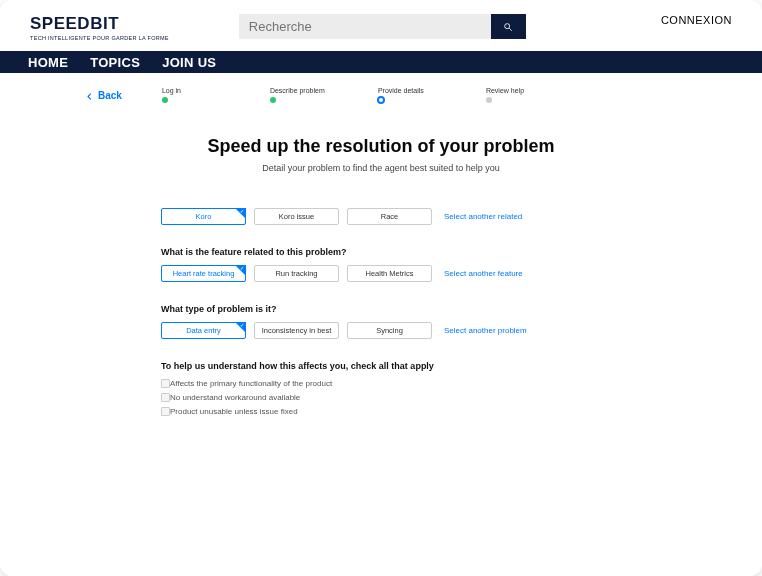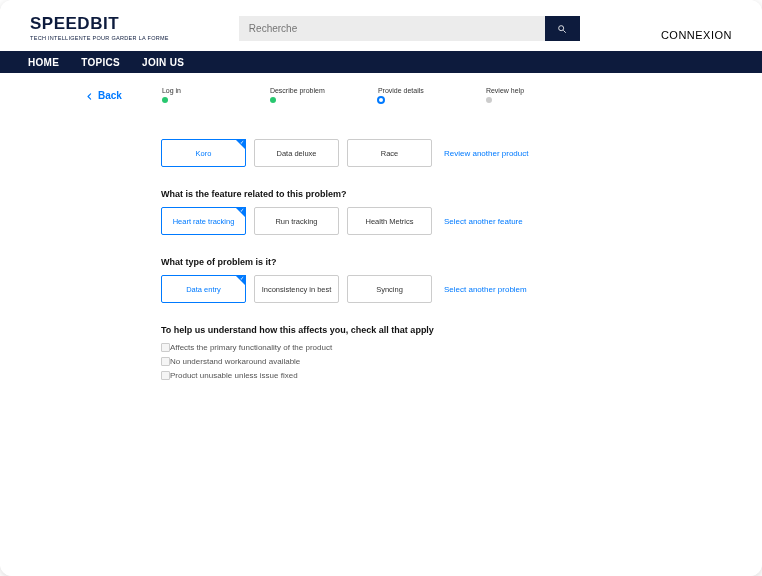--- a/index.html
+++ b/index.html
@@ -1,49 +1,49 @@
 <!DOCTYPE html>
 <html><head>
 <meta charset="utf-8">
 <style>
   * { box-sizing: border-box; margin: 0; padding: 0; }
   body { font-family: -apple-system, Helvetica, Arial, sans-serif; background: #fff; width: 762px; height: 576px; overflow: hidden; border-radius: 12px; box-shadow: 0 2px 8px rgba(0,0,0,0.15); position: relative; }
   .card { width: 100%; height: 100%; background: #fff; border-radius: 12px; overflow: hidden; }
-  .header { display: flex; align-items: flex-end; padding: 14px 30px 10px 30px; }
+  .header { display: flex; align-items: flex-start; padding: 14px 30px 10px 30px; }
   .brand { display: flex; flex-direction: column; }
   .brand-name { font-size: 17px; font-weight: 800; letter-spacing: 0.5px; color: #0d1b3d; }
   .brand-tag { font-size: 5.5px; color: #0d1b3d; letter-spacing: 0.3px; margin-top: 1px; }
   .search-wrap { margin-left: 70px; display: flex; align-items: stretch; }
-  .search-input { width: 306px; height: 25px; background: #ececec; border: none; font-size: 10px; padding: 0 10px; color: #888; }
+  .search-input { width: 252px; height: 25px; background: #ececec; border: none; font-size: 13px; padding: 0 10px; color: #888; }
   .search-btn { width: 35px; height: 25px; background: #0d1b3d; border: none; display: flex; align-items: center; justify-content: center; cursor: pointer; }
   .search-btn svg { width: 10px; height: 10px; }
   .connexion { margin-left: auto; font-size: 11px; font-weight: 400; letter-spacing: 0.5px; color: #000; }
   .navbar { background: #0d1b3d; height: 22px; display: flex; align-items: center; padding: 0 28px; gap: 22px; }
-  .navbar a { color: #fff; font-size: 10px; font-weight: 600; text-decoration: none; letter-spacing: 0.3px; }
+  .navbar a { color: #fff; font-size: 13px; font-weight: 600; text-decoration: none; letter-spacing: 0.3px; }
   .back-row { display: flex; align-items: center; padding: 14px 0 0 85px; }
   .back-link { color: #007aff; font-size: 10px; font-weight: 600; display: flex; align-items: flex-end; gap: 4px; cursor: pointer; }
   .back-link svg { width: 9px; height: 9px; }
   .stepper { display: flex; margin-left: 40px; position: relative; }
   .step { display: flex; flex-direction: column; position: relative; }
   .step-label { font-size: 7px; color: #333; margin-bottom: 3px; }
   .step-dot { width: 6px; height: 6px; border-radius: 50%; }
   .step-dot.done { background: #28c76f; }
   .step-dot.active { width: 8px; height: 8px; border: 2px solid #007aff; background: #fff; margin-top: -1px; margin-left: -1px; }
   .step-dot.todo { background: #ccc; }
   .step-line { position: absolute; top: 12px; height: 1px; background: #e0e0e0; z-index: -1; }
   .step:nth-child(1){ width: 108px; }
   .step:nth-child(2){ width: 108px; }
   .step:nth-child(3){ width: 108px; }
   .title-block { text-align: center; margin-top: 32px; }
   .title { font-size: 18px; font-weight: 800; color: #0a0a0a; }
   .subtitle { font-size: 9px; color: #444; margin-top: 6px; }
   .form { width: 440px; margin: 35px auto 0 auto; }
   .q { font-size: 9px; font-weight: 700; color: #111; margin-bottom: 8px; }
   .opts { display: flex; gap: 8px; align-items: center; margin-bottom: 22px; }
-  .opt { width: 85px; height: 28px; border: 1px solid #ccc; border-radius: 2px; display: flex; align-items: center; justify-content: center; font-size: 7.5px; color: #333; position: relative; cursor: pointer; }
+  .opt { width: 85px; height: 17px; border: 1px solid #ccc; border-radius: 2px; display: flex; align-items: center; justify-content: center; font-size: 7.5px; color: #333; position: relative; cursor: pointer; }
   .opt.sel { border: 1.5px solid #007aff; color: #007aff; }
   .opt.sel::after { content: ""; position: absolute; top: -1px; right: -1px; width: 0; height: 0; border-left: 11px solid transparent; border-top: 11px solid #007aff; }
   .opt.sel .check { position: absolute; top: -1px; right: 0; width: 6px; height: 6px; display: flex; align-items: center; justify-content: center; color: #fff; font-size: 5px; z-index: 2; }
   .link { font-size: 8px; color: #007aff; cursor: pointer; margin-left: 4px; }
   .chk-row { display: flex; align-items: center; margin-bottom: 5px; }
   .chk { width: 9px; height: 9px; border: 1px solid #ccc; border-radius: 1px; background: #f5f5f5; cursor: pointer; }
   .chk-label { font-size: 8px; color: #555; }
   .checks-block { margin-bottom: 30px; }
   .next-row { display: flex; justify-content: center; }
   .next-btn { width: 105px; height: 20px; background: #007aff; border: none; border-radius: 2px; color: #fff; font-size: 8px; cursor: pointer; }
@@ -98,35 +98,39 @@
       <div class="step-dot active"></div>
       <div class="step-line" style="left:3px;width:108px;"></div>
     </div>
     <div class="step">
       <span class="step-label">Review help</span>
       <div class="step-dot todo"></div>
     </div>
   </div>
 </div>
 
+<div class="title-block">
+  <div class="title">Speed up the resolution of your problem</div>
+  <div class="subtitle">Detail your problem to find the agent best suited to help you</div>
+</div>
 
 <div class="form">
 
   <div class="opts">
     <div class="opt sel">
           <span>Koro</span>
           <span class="check">✓</span>
         </div>
     <div class="opt">
-          <span>Data deluxe</span>
+          <span>Koro issue</span>
         </div>
     <div class="opt">
           <span>Race</span>
         </div>
-    <span class="link">Review another product</span>
+    <span class="link">Select another related</span>
   </div>
 
   <div class="q">What is the feature related to this problem?</div>
   <div class="opts">
     <div class="opt sel">
           <span>Heart rate tracking</span>
           <span class="check">✓</span>
         </div>
     <div class="opt">
           <span>Run tracking</span>

